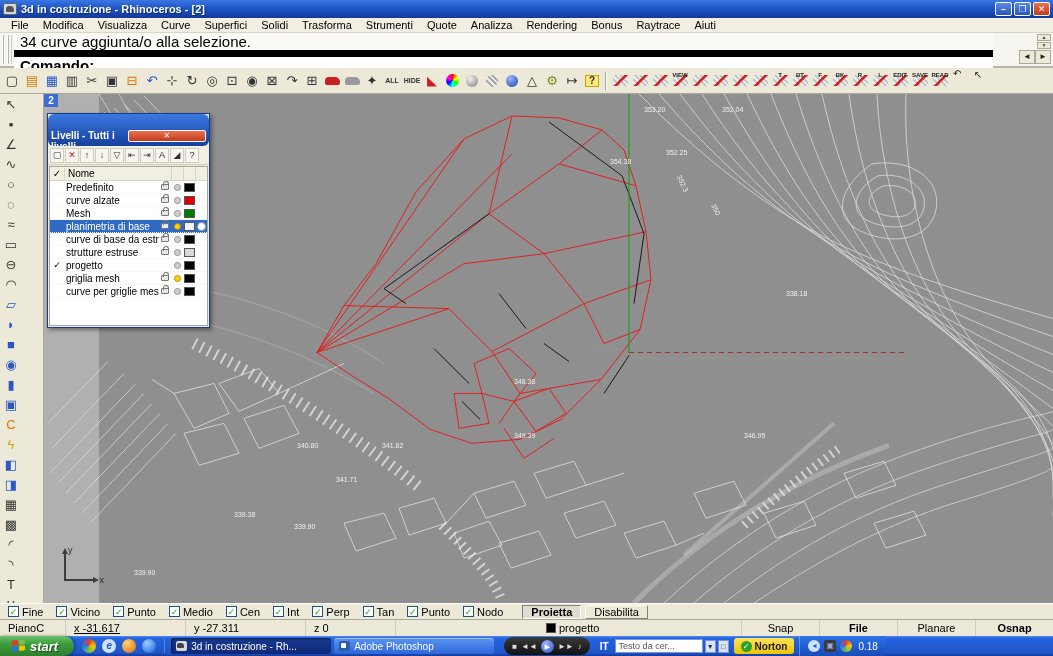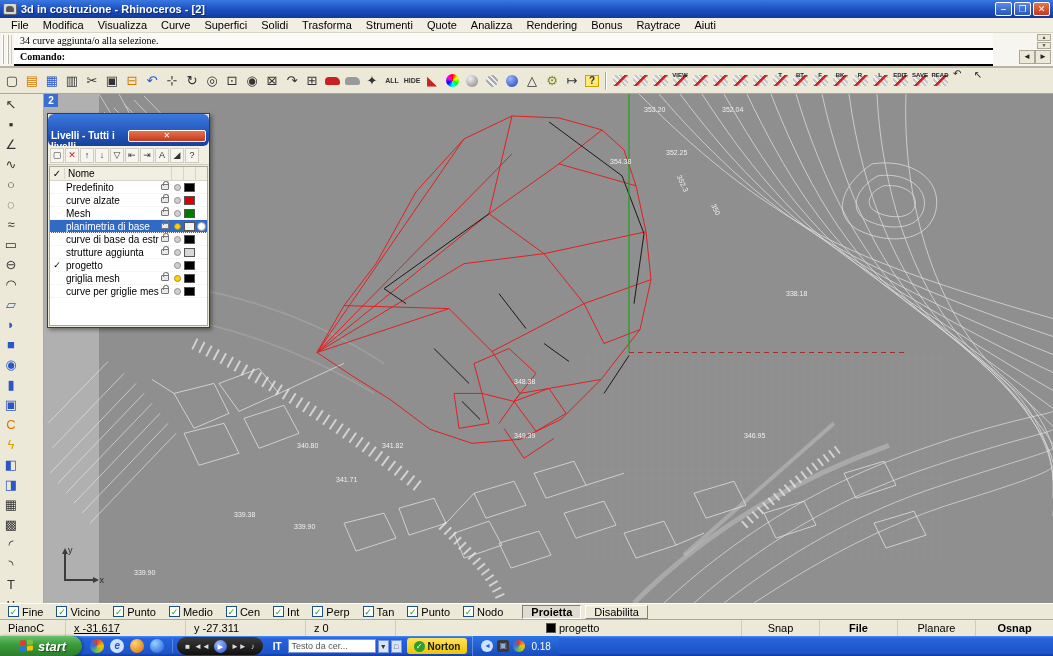--- a/index.html
+++ b/index.html
@@ -17,21 +17,21 @@
   .winbtn.close{background:linear-gradient(180deg,#e8734f,#c23a1c);}
 
   
   .menubar{height:15px;background:#f1efe2;border-bottom:1px solid #d8d4c8;display:flex;align-items:center;padding-left:4px;flex:0 0 auto;}
   .menu-item{padding:1px 7px;font-size:11px;}
 
   
   .cmdarea{height:35px;background:#f6f5ef;border-bottom:2px solid #b8b4a8;flex:0 0 auto;display:flex;}
   .grip{width:10px;border-right:1px solid #cfccc0;background:repeating-linear-gradient(90deg,#fff 0 1px,#b8b4a8 1px 2px,#f6f5ef 2px 5px);margin:2px 2px;}
   .cmdlines{flex:1;display:flex;flex-direction:column;}
-  .cmdline{flex:1;display:flex;align-items:center;border-bottom:2px solid #000000;padding-left:6px;font-size:10px;background:#fbfaf6;font-family:Liberation Serif, serif;}
+  .cmdline{flex:1;display:flex;align-items:center;border-bottom:7px solid #000000;padding-left:6px;font-size:15px;background:#fbfaf6;}
   .cmdline.prompt{font-weight:bold;background:#fff;}
   .cmdctl{width:60px;display:flex;flex-direction:column;align-items:flex-end;padding:1px 2px;}
   .spin{display:flex;flex-direction:column;gap:1px;}
   .spinb{width:14px;height:7px;background:#ece9d8;border:1px solid #aca899;font-size:5px;line-height:5px;text-align:center;color:#444;}
   .navb{display:flex;margin-top:1px;}
   .navbtn{width:16px;height:14px;background:#ece9d8;border:1px solid #aca899;font-size:8px;line-height:12px;text-align:center;color:#222;}
 
   
   .toolbar{height:26px;background:#ece9d8;border-bottom:1px solid #aca899;display:flex;align-items:center;padding:0 2px;flex:0 0 auto;overflow:hidden;}
   .tbi{width:20px;height:20px;display:inline-flex;align-items:center;justify-content:center;border:1px solid transparent;position:relative;flex:0 0 auto;}
@@ -108,21 +108,21 @@
   .stcell{padding:0 8px;border-right:1px solid #cfccc0;height:100%;display:flex;align-items:center;}
   .stcell.cp{width:66px;}
   .stcell.cx{width:120px;text-decoration:underline;} .stcell.cy{width:120px;} .stcell.cz{width:90px;}
   .stlayer{flex:1;display:flex;align-items:center;gap:3px;padding-left:150px;}
   .stlayer .sw{width:10px;height:10px;}
   .pane{width:78px;text-align:center;border-left:1px solid #cfccc0;height:100%;line-height:16px;}
   .pane.bold{font-weight:bold;}
 
   
   .taskbar{height:20px;background:linear-gradient(180deg,#4a8cf5 0%,#2663dd 12%,#1e55c8 85%,#143a9b 100%);display:flex;align-items:center;flex:0 0 auto;color:#fff;}
-  .startbtn{height:20px;padding:0 16px 0 20px;background:linear-gradient(180deg,#6cc06c 0%,#3c9e3c 40%,#2d7d2d 100%);border-radius:0 10px 10px 0;display:flex;align-items:center;gap:5px;font-weight:bold;font-style:italic;font-size:13px;text-shadow:1px 1px 1px #1a4a1a;box-shadow:1px 0 3px rgba(0,0,0,.4);}
+  .startbtn{height:20px;padding:0 16px 0 12px;background:linear-gradient(180deg,#6cc06c 0%,#3c9e3c 40%,#2d7d2d 100%);border-radius:0 10px 10px 0;display:flex;align-items:center;gap:5px;font-weight:bold;font-style:italic;font-size:13px;text-shadow:1px 1px 1px #1a4a1a;box-shadow:1px 0 3px rgba(0,0,0,.4);}
   .flag{width:13px;height:12px;display:grid;grid-template-columns:6px 6px;grid-template-rows:5px 5px;gap:1px;transform:skewY(-6deg);}
   .flag i{border-radius:1px;}
   .flag i:nth-child(1){background:#e23b2e;} .flag i:nth-child(2){background:#7ac143;}
   .flag i:nth-child(3){background:#2a74e8;} .flag i:nth-child(4){background:#f5c400;}
   .ql{display:flex;align-items:center;gap:6px;padding:0 8px;border-right:1px solid rgba(255,255,255,.25);}
   .qli{width:14px;height:14px;border-radius:50%;font-size:10px;line-height:14px;text-align:center;font-weight:bold;}
   .qli.q1{background:conic-gradient(#e23b2e,#f5c400,#7ac143,#2a74e8,#e23b2e);}
   .qli.q2{background:#cfe2ff;color:#1a5ad8;font-style:italic;}
   .qli.q3{background:radial-gradient(circle at 35% 30%,#ffd56c,#d86a10);}
   .qli.q4{background:radial-gradient(circle at 35% 30%,#9ad0ff,#1a5ad8);}
@@ -670,21 +670,21 @@
                 </span>
                 <span class="ic">
                   <span class="sw" style="background: rgb(0, 0, 0);"></span>
                 </span>
                 <span class="ic">
                   <span class="xcir" style="visibility: hidden;"></span>
                 </span>
               </div>
               <div class="lrow">
                 <span class="chk" style="visibility: hidden;">✓</span>
-                <span class="nm">strutture aggiunta</span>
+                <span class="nm">strutture estruse</span>
                 <span class="ic">
                   <span class="lock"></span>
                 </span>
                 <span class="ic">
                   <span class="bulb dim"></span>
                 </span>
                 <span class="ic">
                   <span class="sw" style="background: rgb(216, 216, 216);"></span>
                 </span>
                 <span class="ic">
@@ -823,20 +823,31 @@
           <i></i>
         </span>
       <span>start</span>
     </div>
     <div class="ql">
       <span class="qli q1"></span>
       <span class="qli q2">e</span>
       <span class="qli q3"></span>
       <span class="qli q4"></span>
     </div>
+    <div class="taskwins">
+
+    <span class="taskwin active">
+          <span class="twicon rhino"></span>
+          <span>3d in costruzione - Rh...</span>
+        </span>
+        <span class="taskwin">
+          <span class="twicon ps"></span>
+          <span>Adobe Photoshop</span>
+        </span>
+      </div>
     <div class="player">
       <span>■</span>
       <span>◄◄</span>
       <span class="pbig">▶</span>
       <span>►►</span>
       <span>♪</span>
     </div>
     <span class="lang">IT</span>
     <div class="searchband">
       <span class="searchbox">Testo da cer...</span>

